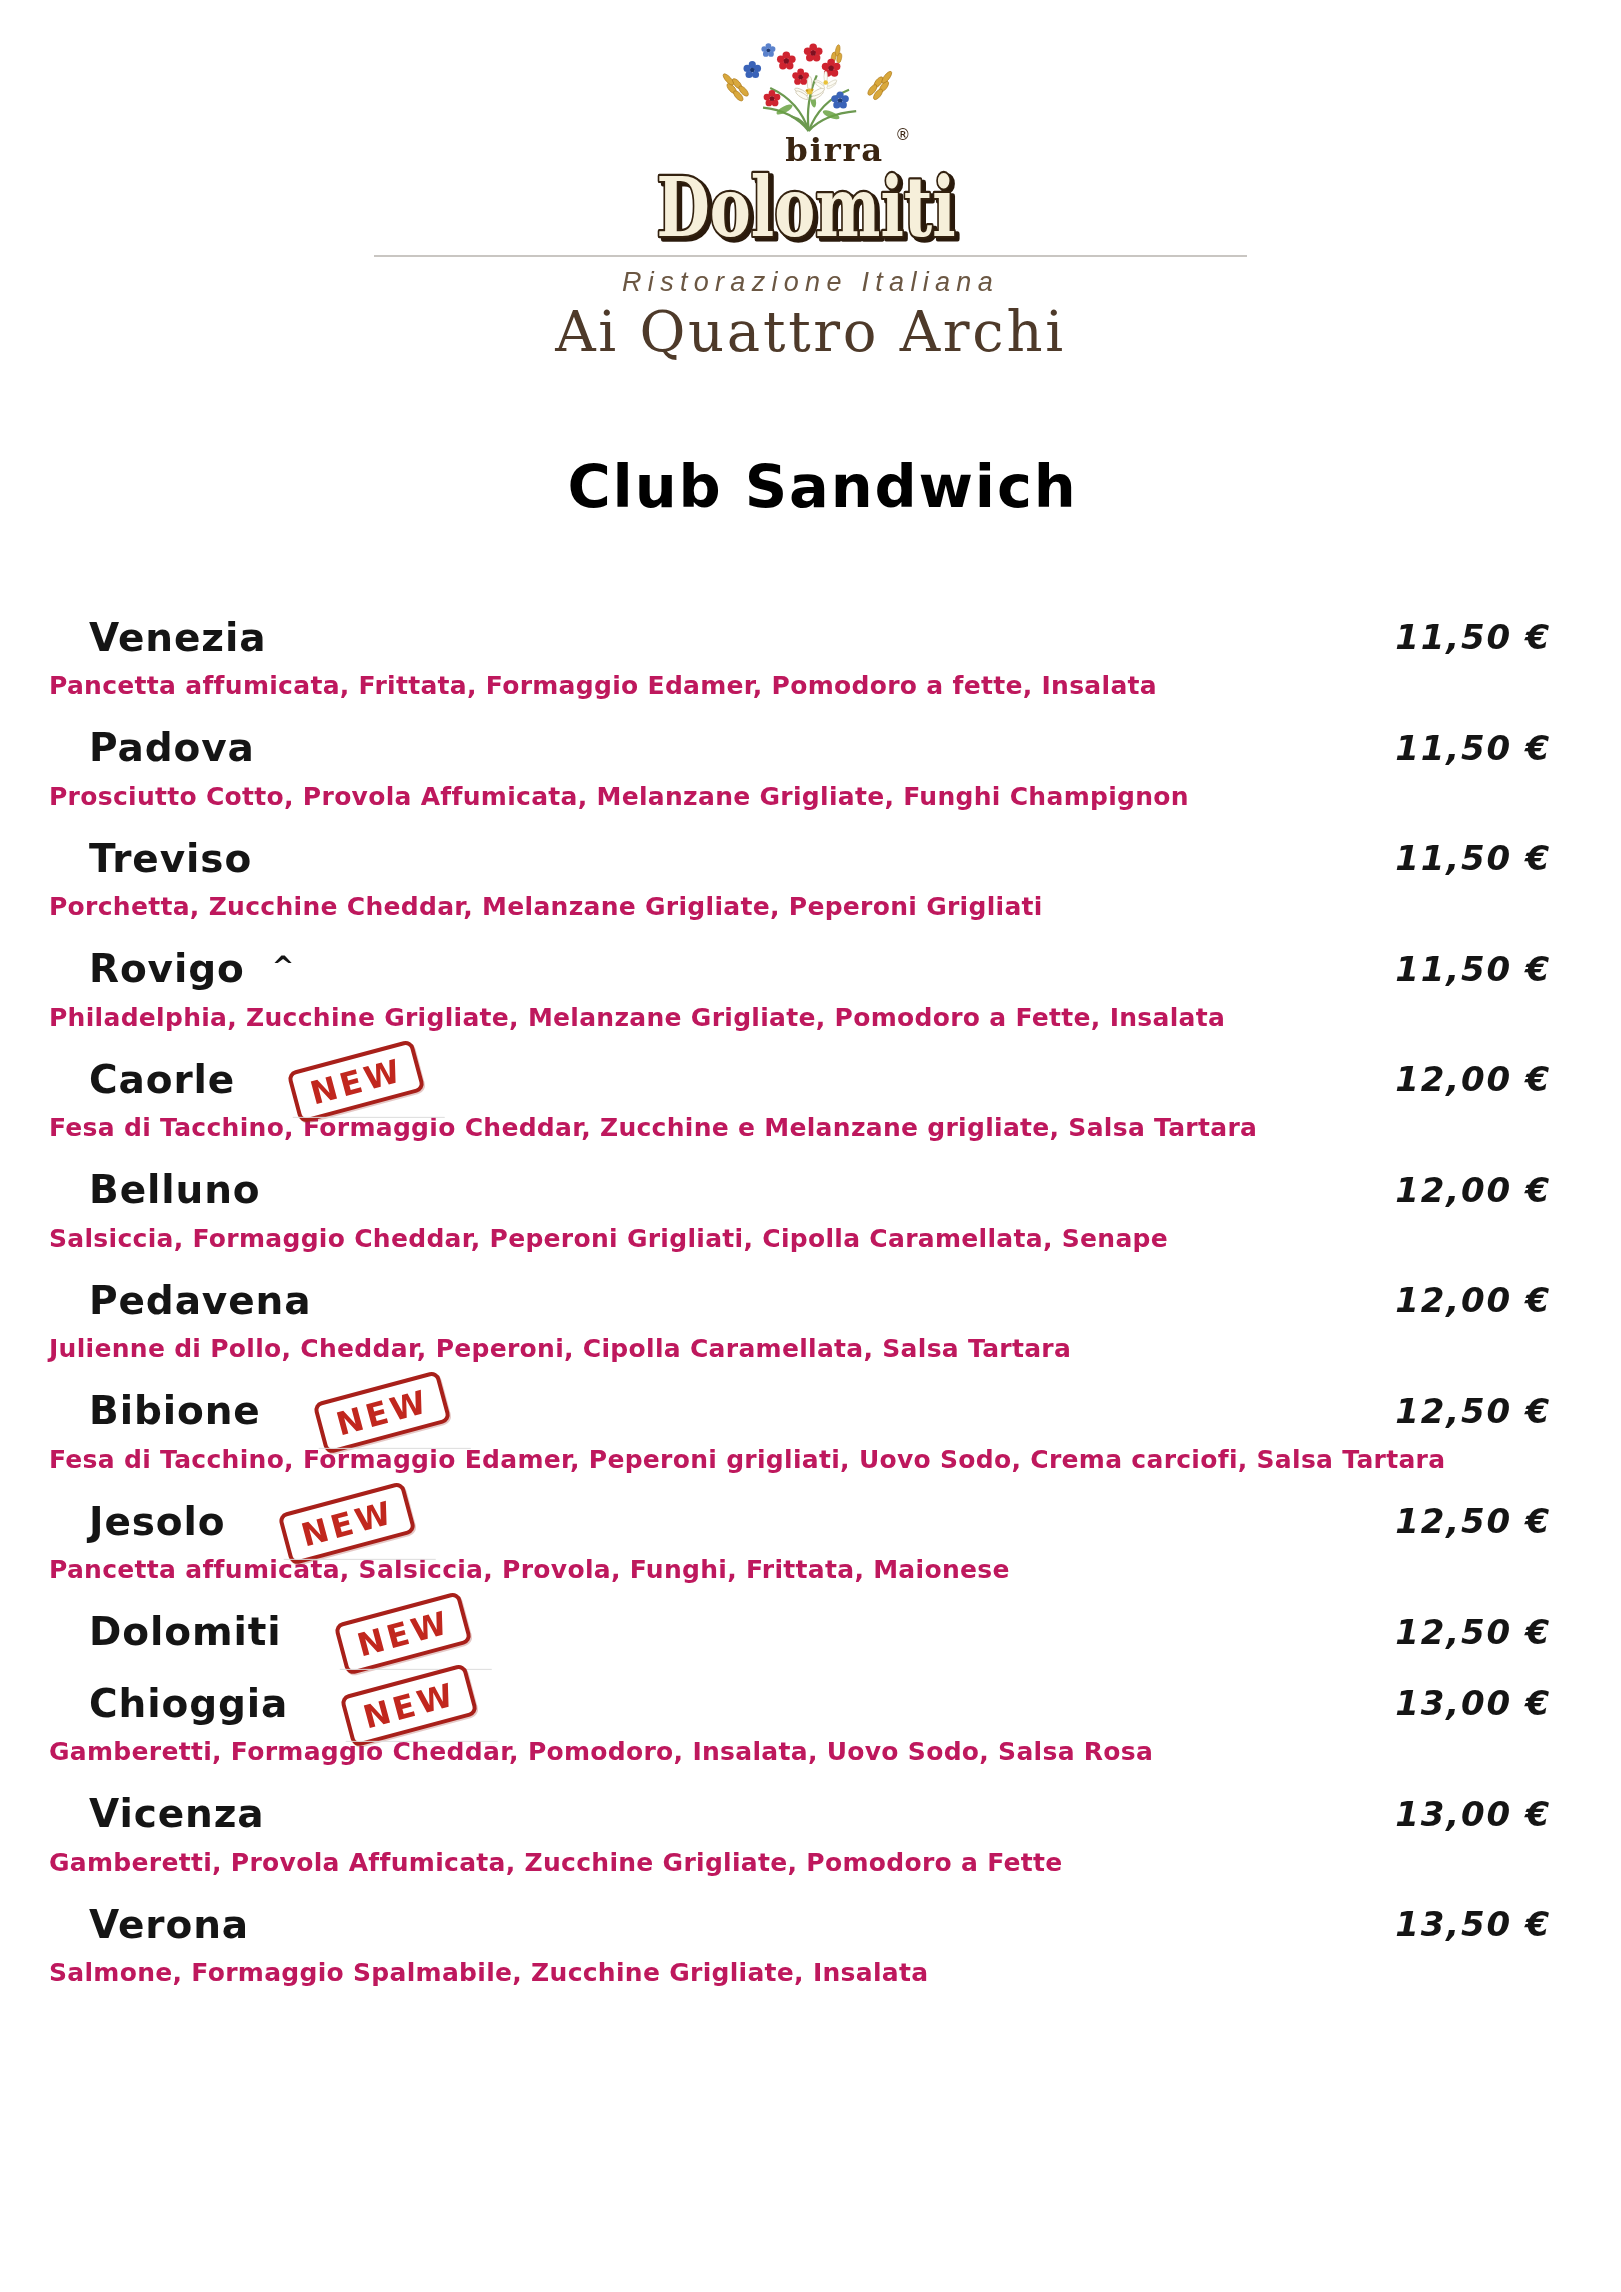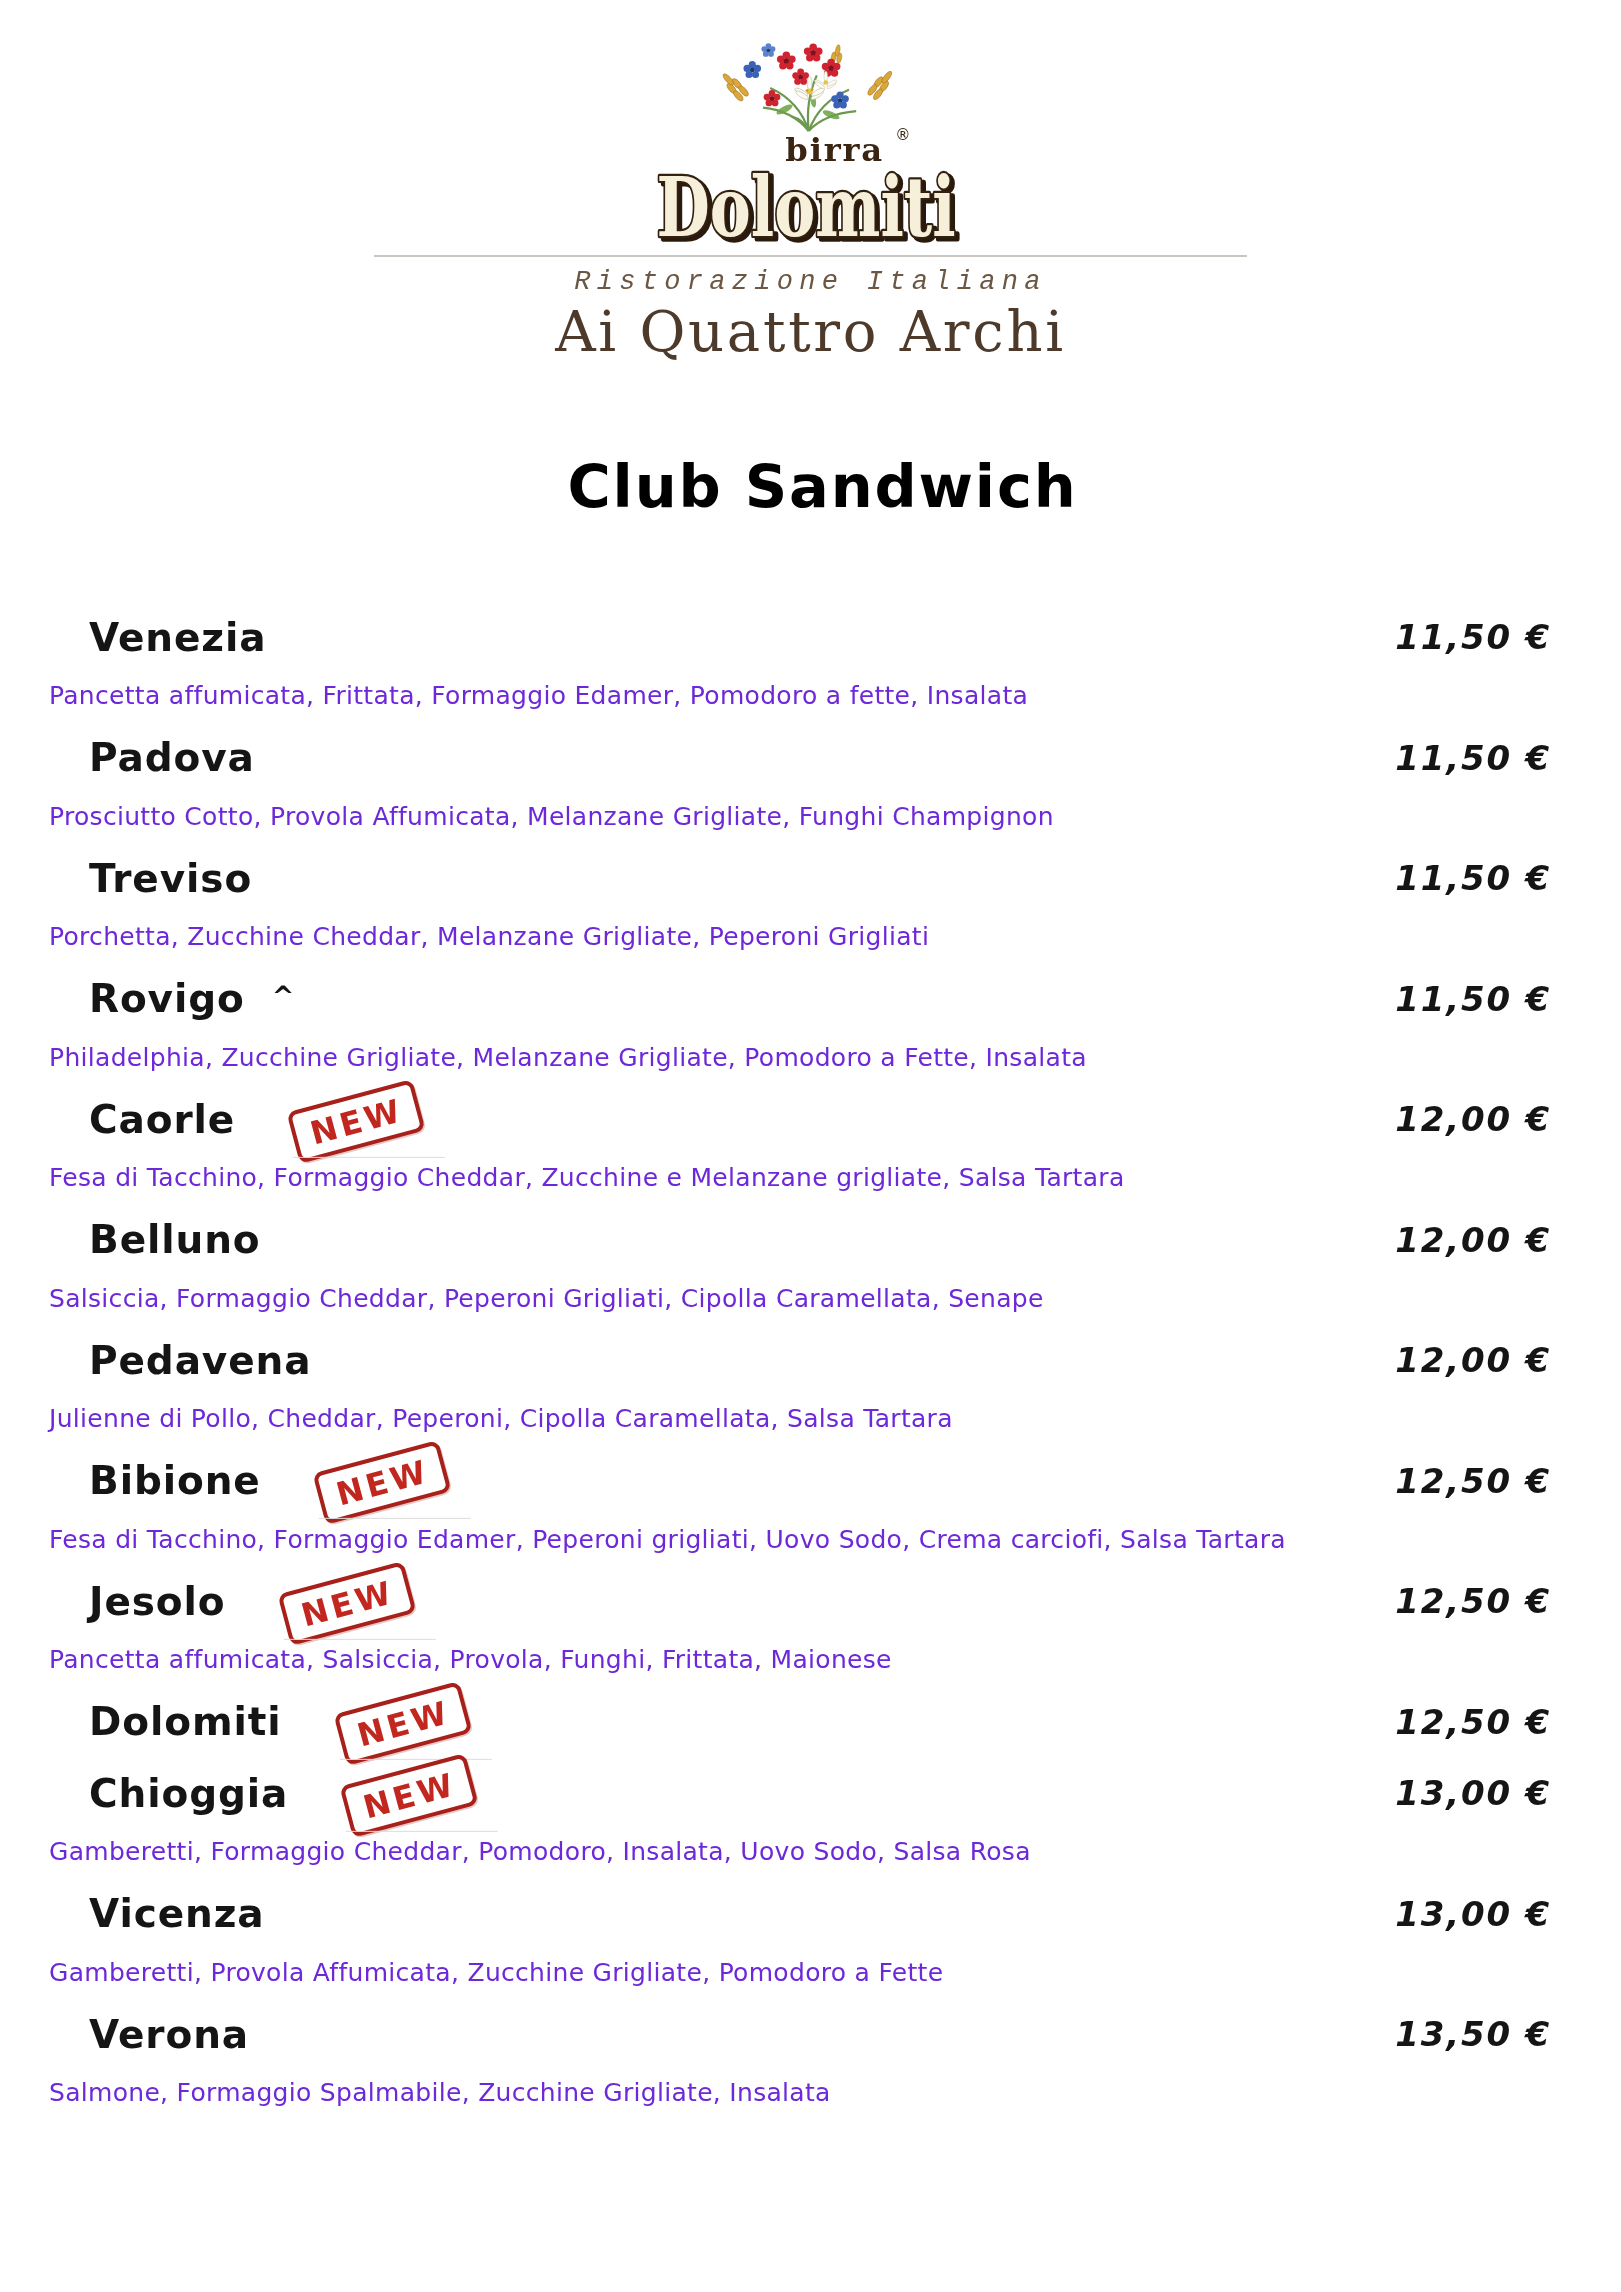--- a/index.html
+++ b/index.html
@@ -26,21 +26,21 @@
     text-align: center;
   }
   .logo-svg { display: block; margin: 0 auto; }
   .rule {
     width: 873px;
     height: 1.8px;
     background: #c9c6c2;
     margin: -14.3px auto 9px auto;
   }
   .tagline {
-    font-family: Liberation Mono, monospace;
+    font-family: Liberation Sans, sans-serif;
     font-style: italic;
     font-size: 27px;
     letter-spacing: 6.3px;
     color: #6b5743;
     line-height: 32px;
   }
   .restaurant-name {
     font-family: "DejaVu Serif", serif;
     font-size: 56px;
     letter-spacing: 2.7px;
@@ -116,25 +116,26 @@
     transform: rotate(15deg);
   }
   .item-price {
     font-size: 34px;
     font-weight: bold;
     font-style: italic;
     white-space: nowrap;
     letter-spacing: 1.8px;
   }
   .item-desc {
-    margin-top: 19px;
+    margin-top: 9px;
     font-size: 25px;
     line-height: 30px;
     letter-spacing: 0.3px;
-    color: #6d28d9;
+    color: #be185d;
+    font-weight: bold;
   }
 </style>
 </head>
 <body>
 
 <div class="page">
 
   <div class="header">
     <svg class="logo-svg" width="421" height="226" viewBox="0 0 470 252">
 

